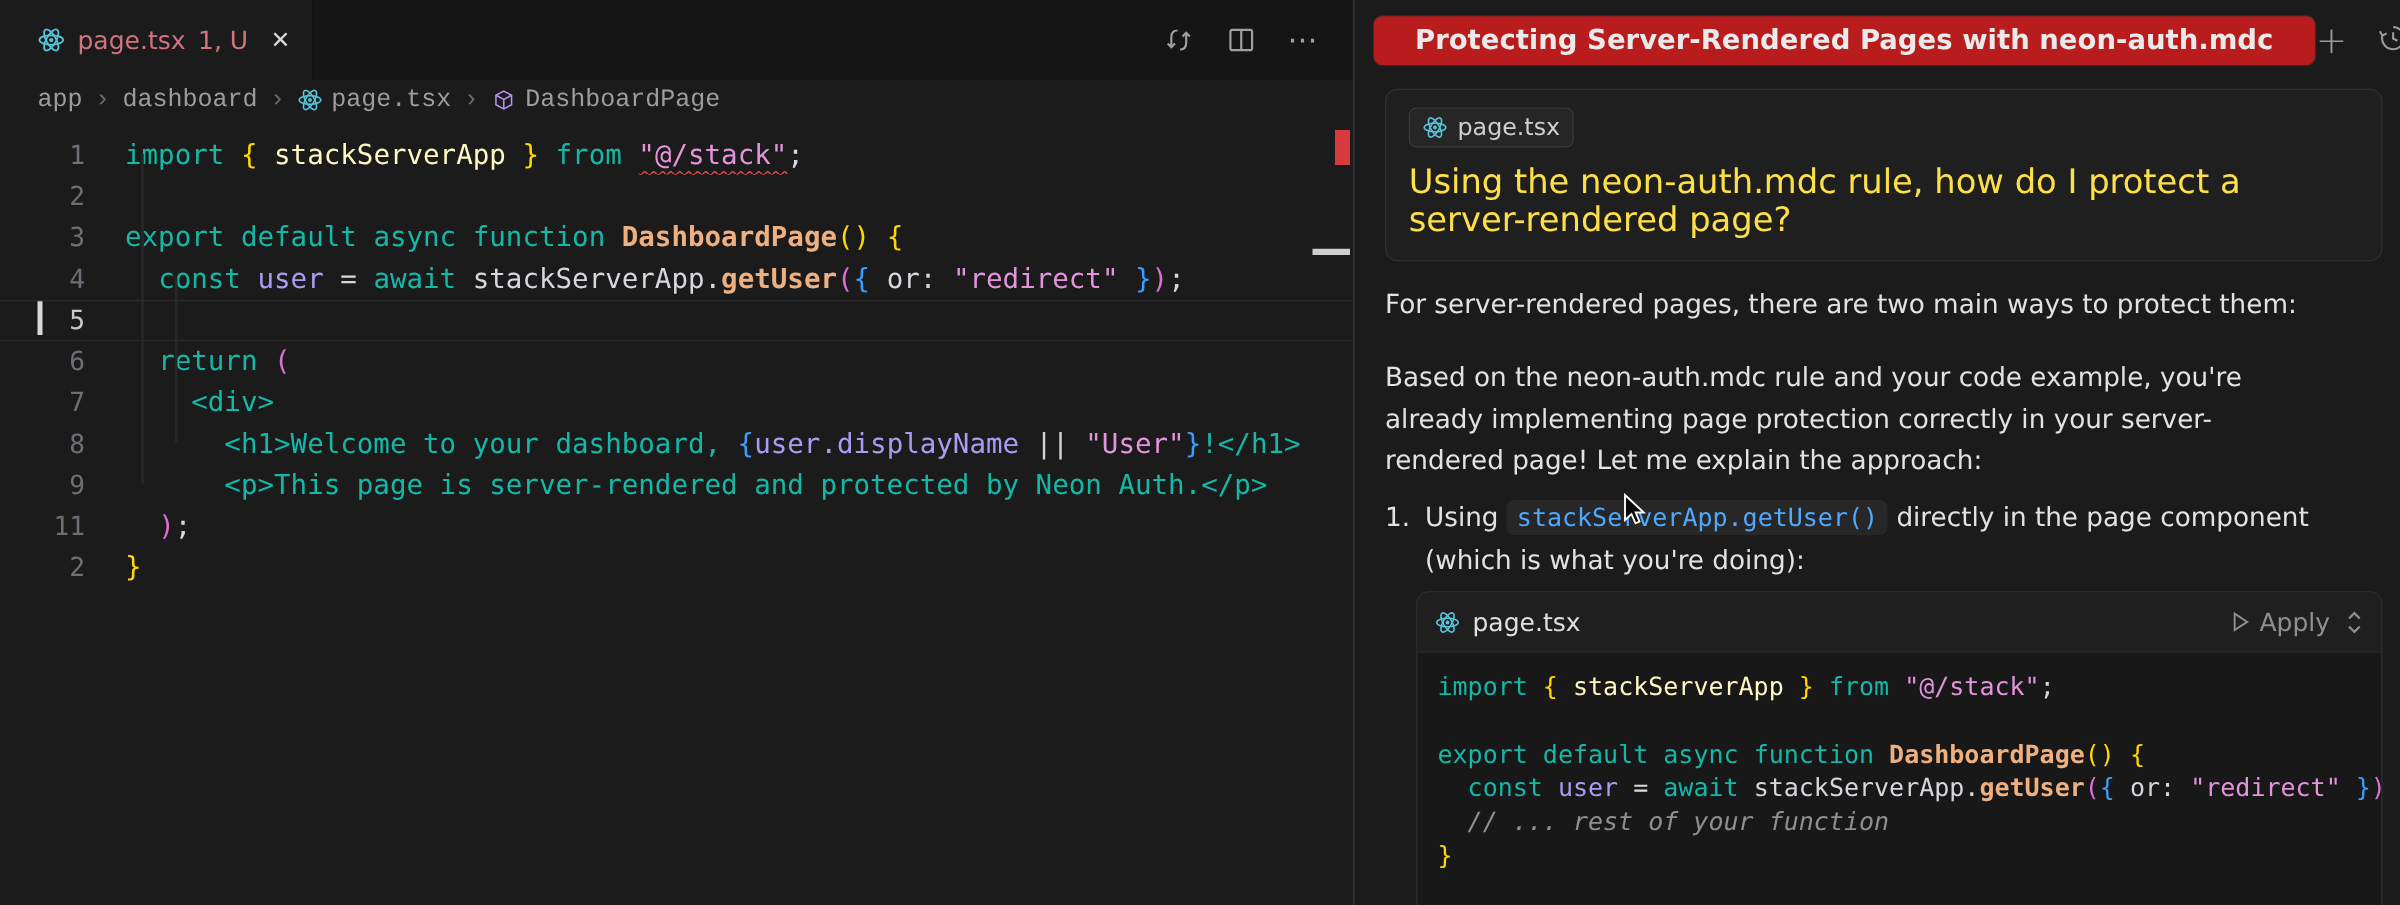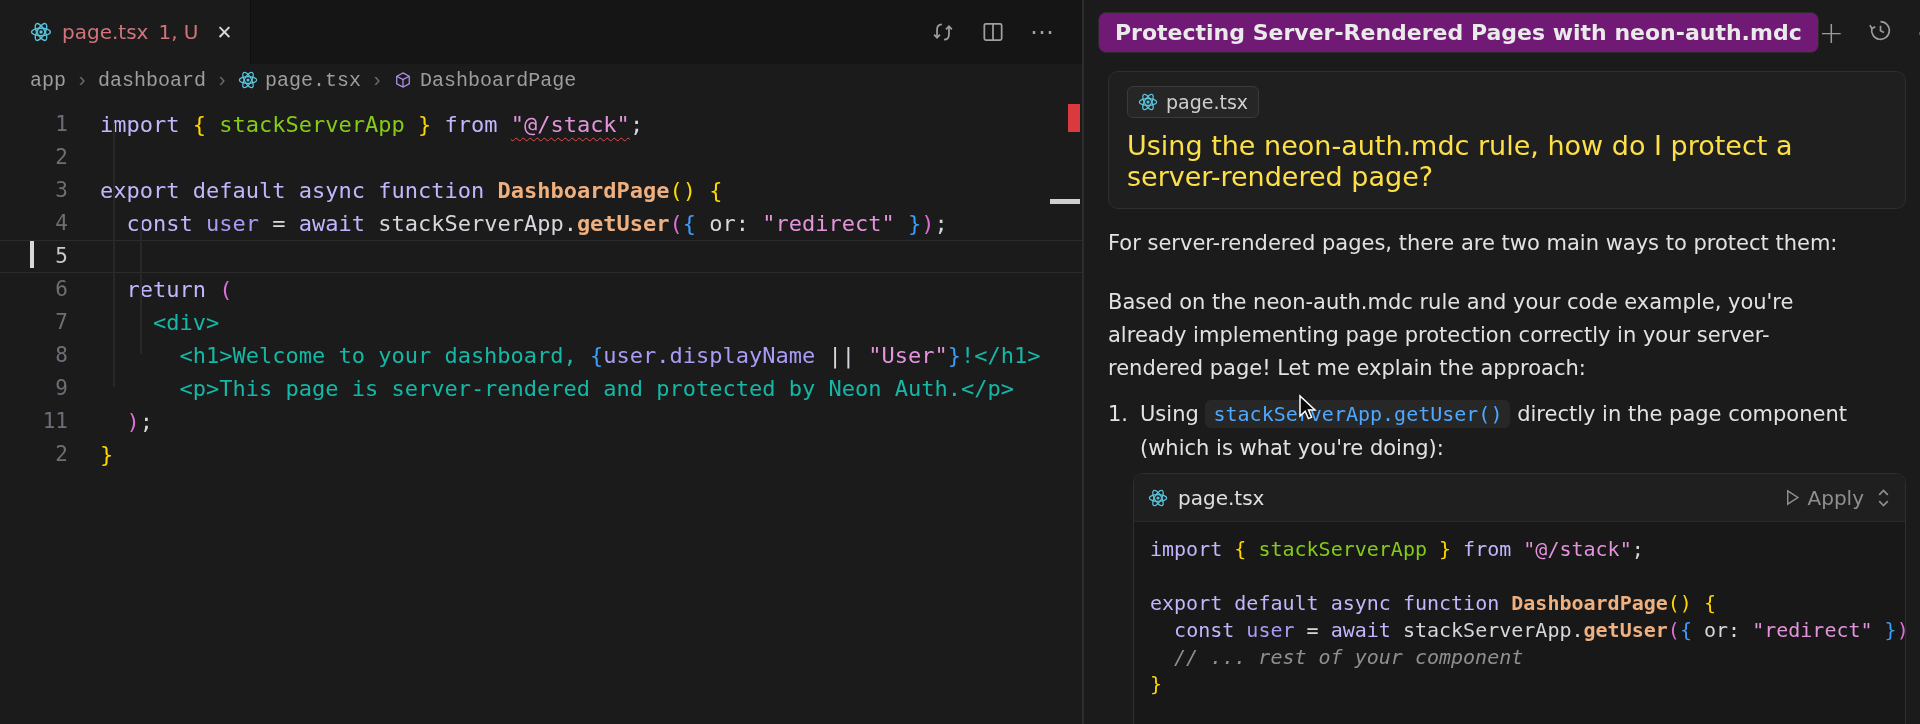--- a/index.html
+++ b/index.html
@@ -25,40 +25,40 @@
   .bc-sep { color:#6b6b6b; font-size:20px; }
   .bc-item { display:flex; align-items:center; gap:7px; }
 
   .code { position:relative; padding-top:12px; font-family:"DejaVu Sans Mono", monospace; }
   .code-line { height:33px; line-height:33px; display:flex; white-space:pre; }
   .code-line .ln { width:68px; text-align:right; color:#6e6e76; font-size:21px; flex:none; }
   .code-line .lc { margin-left:32px; font-size:22px; }
   .code-line.current { box-shadow: inset 0 1px 0 #2b2b2b, inset 0 -1px 0 #2b2b2b; }
   .code-line.current .ln { color:#c9c9c9; }
 
-  .tk-kw{color:#c4b5fd} .tk-ib{color:#84cc16} .tk-fn{color:#efb080;font-weight:bold}
+  .tk-kw{color:#14b8a6} .tk-ib{color:#fef9c3} .tk-fn{color:#efb080;font-weight:bold}
   .tk-pv{color:#aa9bf5} .tk-str{color:#e394dc}
   .tk-strerr{color:#e394dc; text-decoration:underline wavy #e5484d; text-decoration-thickness:1px; text-underline-offset:5px;}
   .tk-jsx{color:#14b8a6} .tk-b1{color:#ffd700} .tk-b2{color:#da70d6} .tk-b3{color:#3b9eff}
   .tk-fg{color:#d6d6dd} .tk-com{color:#8f8f8f; font-style:italic}
 
   .indent-guide { position:absolute; width:2px; background:#282828; }
   #guide1 { left:113px; top:123px; height:264px; }
   #guide2 { left:140px; top:222px; height:132px; }
   #gutter-bar { position:absolute; left:30px; top:241px; width:4px; height:27px; background:#d8d8d8; }
   #ruler-error { position:absolute; left:1068px; top:104px; width:12px; height:28px; background:#d83a3e; }
   #ruler-cursor { position:absolute; left:1050px; top:199px; width:30px; height:5px; background:#cfcfcf; }
 
   
   #divider { width:2px; height:724px; background:#2d2d2d; flex:none; }
 
   
   #chat { flex:1; height:724px; background:#1b1b1b; overflow:hidden; }
   .chat-header { display:flex; align-items:center; padding:12px 20px 8px 14px; }
-  .chat-title { background:#701a75; border:1px solid #2b2b2b; border-radius:8px; padding:7px 16px;
+  .chat-title { background:#b91c1c; border:1px solid #2b2b2b; border-radius:8px; padding:7px 33px;
     color:#eaeaea; font-size:22px; font-weight:600; white-space:nowrap; }
   .ch-icons { margin-left:auto; display:flex; align-items:center; gap:24px; color:#9b9b9b; }
   .ch-plus { font-size:30px; font-weight:300; line-height:22px; }
   .ch-dots { font-size:24px; letter-spacing:2px; }
 
   .chat-body { padding:10px 14px 0 24px; color:#e2e2e2; font-size:21px; }
   .user-card { background:#1f1f1f; border:1px solid #2f2f2f; border-radius:10px; padding:14px 18px 16px; }
   .file-chip { display:inline-flex; align-items:center; gap:8px; border:1px solid #3a3a3a; background:#262626;
     border-radius:6px; padding:4px 10px; color:#cfcfcf; font-size:19px; }
   .user-question { margin-top:12px; font-size:27px; color:#fde047; }
@@ -234,21 +234,21 @@
               <path d="M3 7 L7 3 L11 7"></path>
               <path d="M3 13 L7 17 L11 13"></path>
             </svg>
           </span>
         </div>
         <div class="cc-body">
             <div class="code-line"><span class="lc"><span class="tk-kw">import</span><span class="tk-fg"> </span><span class="tk-b1">{</span><span class="tk-fg"> </span><span class="tk-ib">stackServerApp</span><span class="tk-fg"> </span><span class="tk-b1">}</span><span class="tk-fg"> </span><span class="tk-kw">from</span><span class="tk-fg"> </span><span class="tk-str">"@/stack"</span><span class="tk-fg">;</span></span></div>
             <div class="code-line"><span class="lc"></span></div>
             <div class="code-line"><span class="lc"><span class="tk-kw">export</span><span class="tk-fg"> </span><span class="tk-kw">default</span><span class="tk-fg"> </span><span class="tk-kw">async</span><span class="tk-fg"> </span><span class="tk-kw">function</span><span class="tk-fg"> </span><span class="tk-fn">DashboardPage</span><span class="tk-b1">()</span><span class="tk-fg"> </span><span class="tk-b1">{</span></span></div>
             <div class="code-line"><span class="lc"><span class="tk-fg">  </span><span class="tk-kw">const</span><span class="tk-fg"> </span><span class="tk-pv">user</span><span class="tk-fg"> = </span><span class="tk-kw">await</span><span class="tk-fg"> stackServerApp.</span><span class="tk-fn">getUser</span><span class="tk-b2">(</span><span class="tk-b3">{</span><span class="tk-fg"> or: </span><span class="tk-str">"redirect"</span><span class="tk-fg"> </span><span class="tk-b3">}</span><span class="tk-b2">)</span></span></div>
-            <div class="code-line"><span class="lc"><span class="tk-com">  // ... rest of your component</span></span></div>
+            <div class="code-line"><span class="lc"><span class="tk-com">  // ... rest of your function</span></span></div>
             <div class="code-line"><span class="lc"><span class="tk-b1">}</span></span></div>
           </div>
       </div>
     </div>
   </div>
 
   <svg id="mouse-cursor" width="24" height="28" viewBox="0 0 24 28">
     <path d="M4 2 L4 22 L9.2 17.2 L12.4 24.6 L15.6 23.2 L12.5 16 L19 16 Z" fill="#0a0a0a" stroke="#ffffff" stroke-width="1.5"></path>
   </svg>
 

